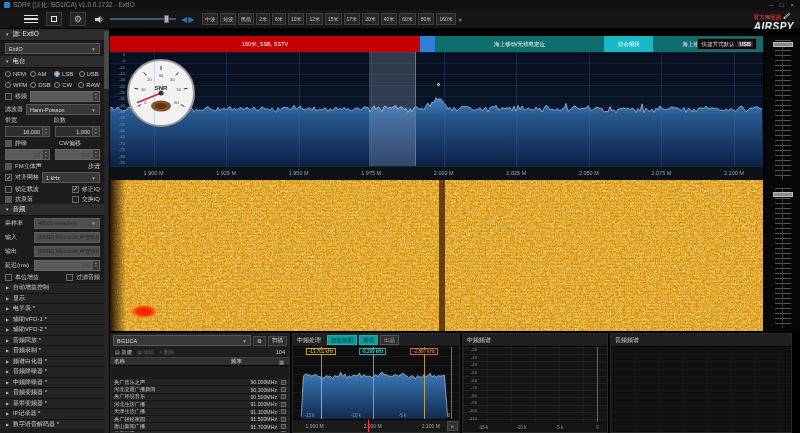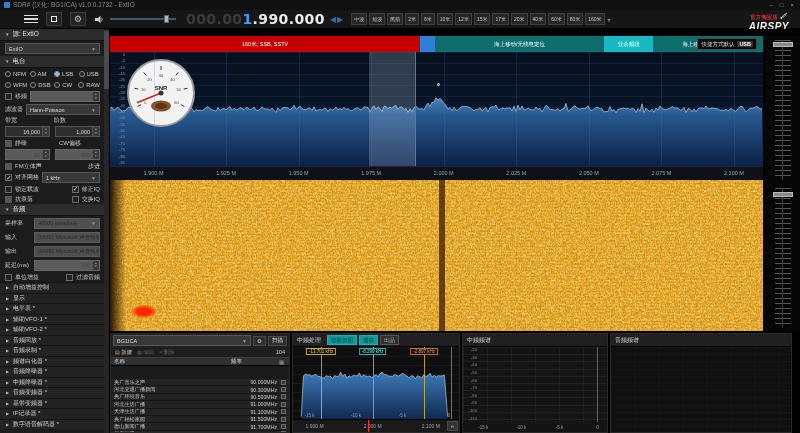--- a/index.html
+++ b/index.html
@@ -25,21 +25,21 @@
   #vol-slider{position:relative;width:66px;height:2px;background:#3f5a75;margin-left:6px;}
   #vol-handle{position:absolute;right:7px;top:-3px;width:5px;height:8px;background:#9fb6cc;border:1px solid #666;}
   #freq-display{margin-left:10px;font-family:"DejaVu Sans","Liberation Sans",sans-serif;font-weight:bold;font-size:14px;letter-spacing:.4px;white-space:nowrap;}
   #freq-display .dim{color:#3c3c3c;}
   #freq-display .hl{color:#3aa0ff;}
   #freq-display .lit{color:#e9e9e9;}
   #freq-step{display:flex;gap:1px;margin-left:5px;color:#2f6fb0;font-size:8px;}
   #band-row{display:flex;gap:2px;margin-left:8px;align-items:center;}
   .band-btn{font-size:5px;color:#c9c9c9;background:#262626;border:1px solid #404040;padding:2px 2px;min-width:13px;text-align:center;white-space:nowrap;cursor:pointer;}
   #band-caret{color:#888;font-size:6px;margin-left:3px;}
-  #brand{margin-left:auto;margin-right:11px;text-align:center;line-height:1;}
+  #brand{margin-left:auto;margin-right:6px;text-align:left;line-height:1;}
   #brand .shop{color:#e03131;font-size:5.5px;font-weight:bold;}
   #brand .logo{color:#f0f0f0;font-size:10px;font-weight:bold;font-style:italic;letter-spacing:.5px;}
   #brand .arcs{margin-left:2px;}
 
   
   #sidebar{position:absolute;left:0;top:29px;width:110px;height:404px;background:#1c1c1c;overflow:hidden;border-right:1px solid #000;}
   #side-scroll{position:absolute;right:0;top:0;width:5px;height:100%;background:#262626;}
   #side-thumb{position:absolute;right:0;top:2px;width:5px;height:58px;background:#4a4a4a;}
   .section-h{display:flex;align-items:center;gap:3px;background:#2c2c2c;border-bottom:1px solid #111;padding:2px 5px;height:12px;font-size:6.5px;color:#e2e2e2;cursor:pointer;}
   .tri{font-size:4.5px;color:#bbb;}
@@ -180,21 +180,20 @@
         <span class="sq"></span>
       </div>
     <div class="tb-btn" id="gear-btn">⚙</div>
     <svg id="speaker" width="9" height="9" viewBox="0 0 9 9">
         <polygon points="0,3 3,3 5.5,0.8 5.5,8.2 3,6 0,6" fill="#cfcfcf"></polygon>
         <path d="M6.5,2.6 q1.4,1.9 0,3.8" stroke="#cfcfcf" stroke-width=".8" fill="none"></path>
       </svg>
     <div id="vol-slider">
         <div id="vol-handle"></div>
       </div>
-    <div id="freq-display"><span class="dim">000.00</span><span class="hl">1</span><span class="lit">.990.000</span></div>
     <div id="freq-step">
         <span>◀</span>
         <span>▶</span>
       </div>
     <div id="band-row">
 
     <button class="band-btn">中波</button>
         <button class="band-btn">短波</button>
         <button class="band-btn">民航</button>
         <button class="band-btn">2米</button>

